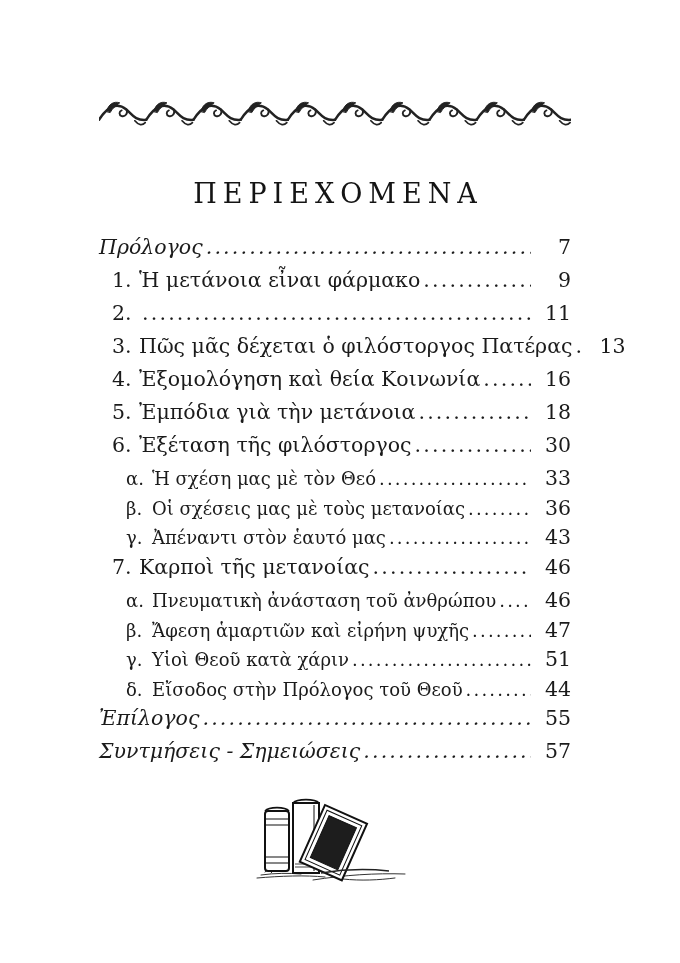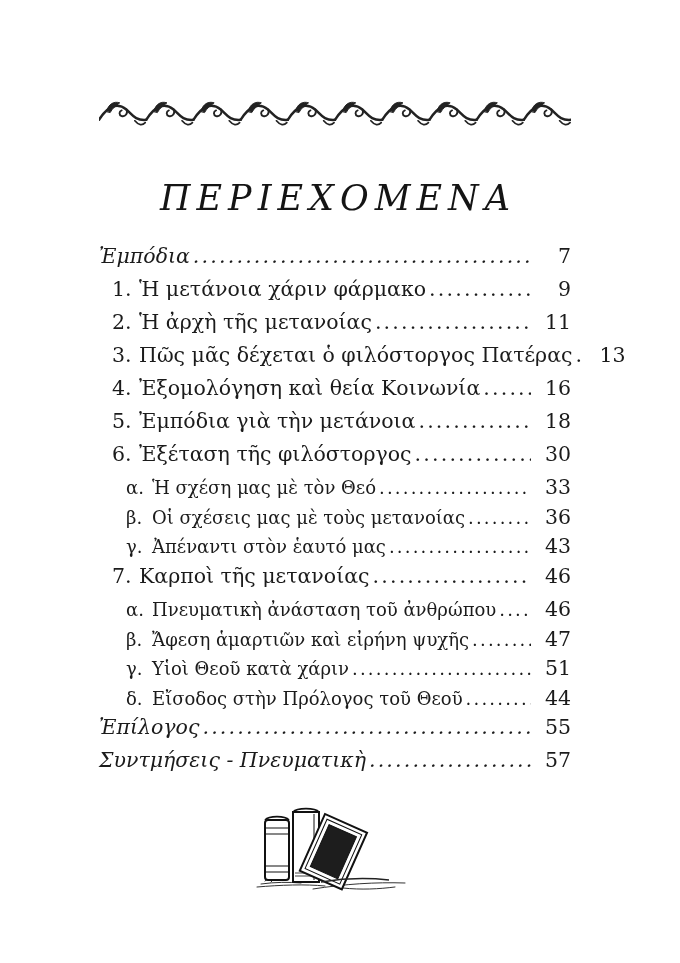--- a/index.html
+++ b/index.html
@@ -23,26 +23,25 @@
     width: 472px;
   }
   .ornament {
     width: 472px;
     height: 34px;
     display: block;
   }
   .title {
     margin: 44px 0 27px 0;
     text-align: center;
-    font-size: 35px;
+    font-size: 27px;
     font-weight: normal;
     letter-spacing: 6px;
     text-indent: 6px; 
     color: #141414;
-    font-style: italic;
   }
   .toc { width: 100%; }
   .row {
     display: flex;
     align-items: baseline;
     line-height: 1.1;
     white-space: nowrap;
   }
   .row.l0, .row.l1 { font-size: 20.5px; margin-bottom: 10.5px; }
   .row.l2          { font-size: 18px;   margin-bottom: 7px; }
@@ -101,33 +100,32 @@
         <use href="#scroll-unit" x="350"></use>
       <use href="#scroll-unit" x="400"></use>
         <use href="#scroll-unit" x="450"></use>
     </svg>
 
     <h1 class="title">ΠΕΡΙΕΧΟΜΕΝΑ</h1>
 
     <div class="toc" id="toc">
         <div class="row l0 italic">
 
-    <span class="label">Ἐμπόδια</span>
+    <span class="label">Πρόλογος</span>
     <span class="leader"></span>
     <span class="pagenum">7</span>
   </div>
         <div class="row l1">
     <span class="marker">1.</span>
-    <span class="label">Ἡ μετάνοια χάριν φάρμακο</span>
+    <span class="label">Ἡ μετάνοια εἶναι φάρμακο</span>
     <span class="leader"></span>
     <span class="pagenum">9</span>
   </div>
         <div class="row l1">
     <span class="marker">2.</span>
-    <span class="label">Ἡ ἀρχὴ τῆς μετανοίας</span>
     <span class="leader"></span>
     <span class="pagenum">11</span>
   </div>
         <div class="row l1">
     <span class="marker">3.</span>
     <span class="label">Πῶς μᾶς δέχεται ὁ φιλόστοργος Πατέρας</span>
     <span class="leader"></span>
     <span class="pagenum">13</span>
   </div>
         <div class="row l1">
@@ -197,21 +195,21 @@
     <span class="pagenum">44</span>
   </div>
         <div class="row l0 italic">
 
     <span class="label">Ἐπίλογος</span>
     <span class="leader"></span>
     <span class="pagenum">55</span>
   </div>
         <div class="row l0 italic">
 
-    <span class="label">Συντμήσεις - Πνευματικὴ</span>
+    <span class="label">Συντμήσεις - Σημειώσεις</span>
     <span class="leader"></span>
     <span class="pagenum">57</span>
   </div>
       </div>
 
     <svg class="vignette" viewBox="0 0 160 95" aria-hidden="true">
 
       <g stroke="#333" stroke-width="1" fill="none" stroke-linecap="round">
         <path d="M6,86 C20,84 34,84 46,85"></path>
         <path d="M2,89 C26,87 50,86 70,88"></path>

